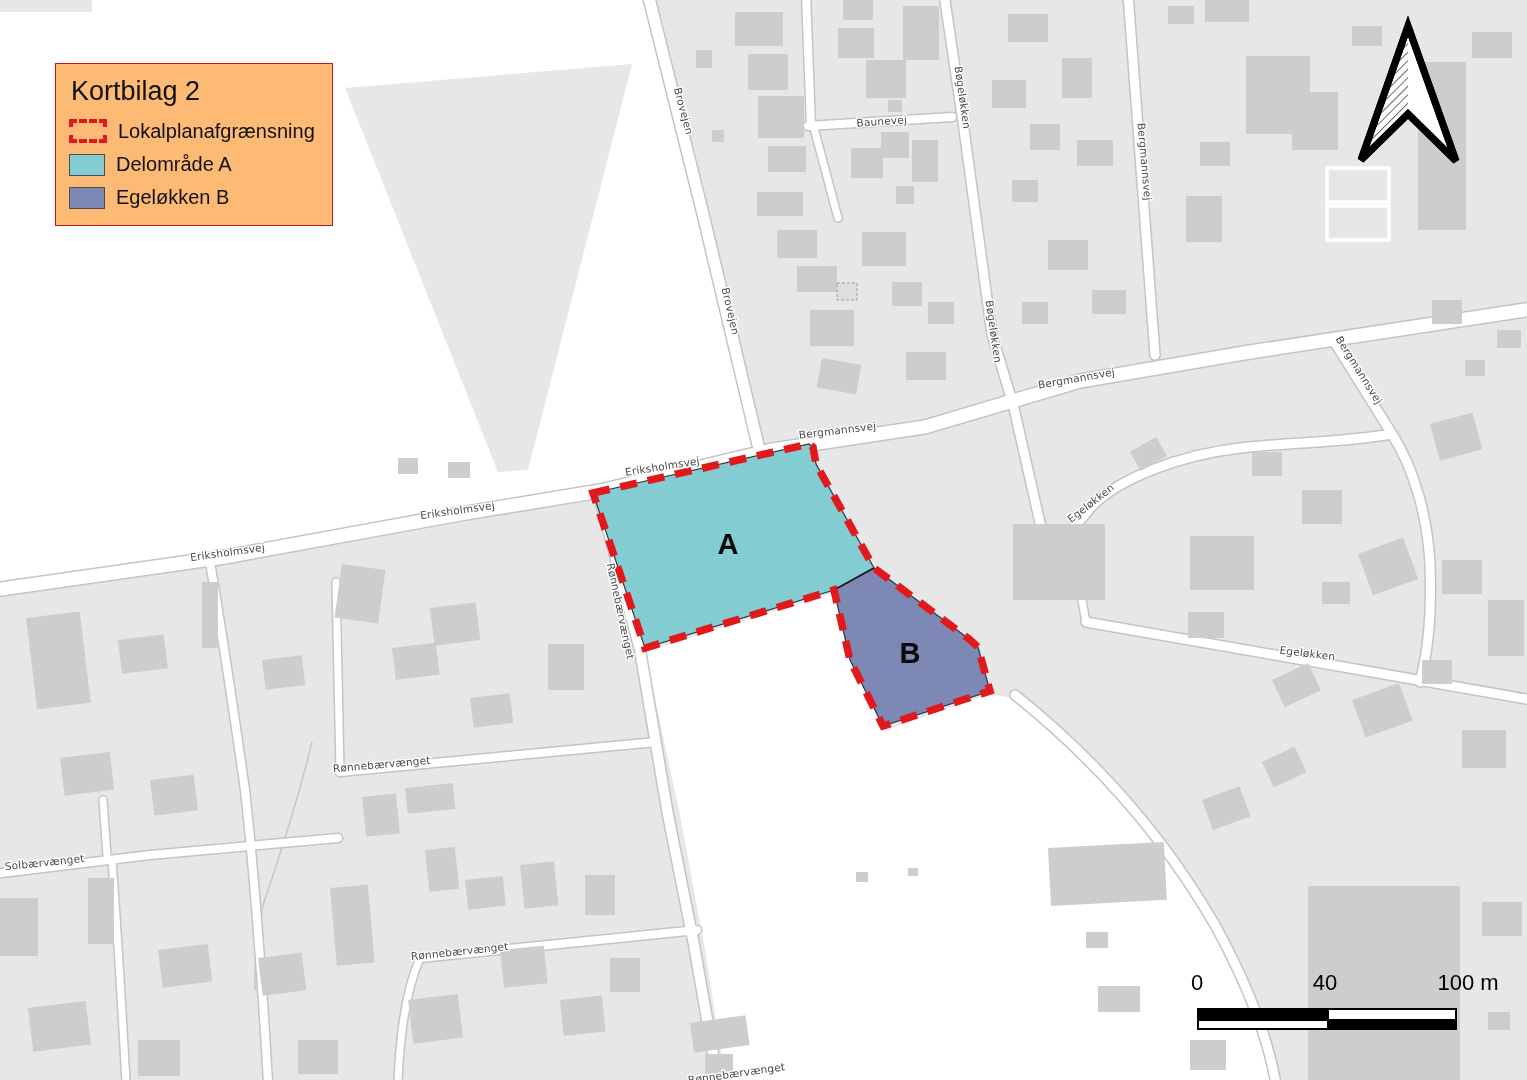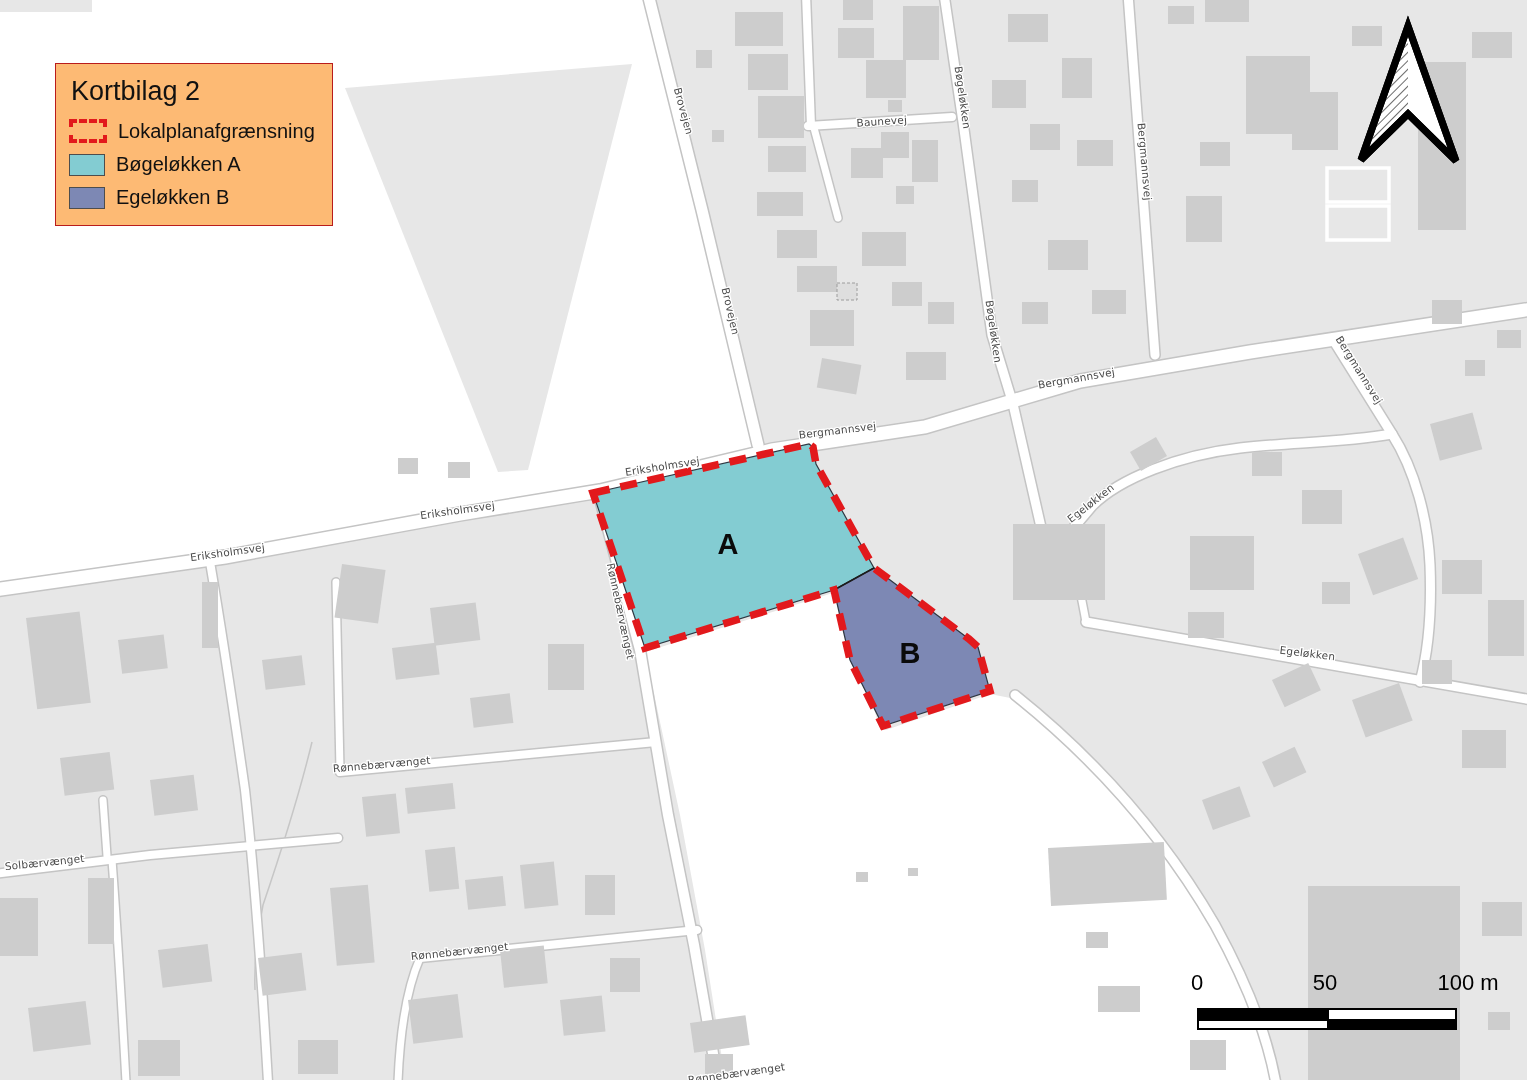--- a/index.html
+++ b/index.html
@@ -264,31 +264,31 @@
   </svg>
 
   <div class="legend">
     <div class="legend-title">Kortbilag 2</div>
     <div class="legend-item">
       <span class="swatch dashed" style="border-color: rgb(226, 25, 28);"></span>
       <span>Lokalplanafgrænsning</span>
     </div>
     <div class="legend-item">
       <span class="swatch" style="background: rgb(131, 204, 210);"></span>
-      <span>Bøgeløkken A</span>
+      <span>Delområde A</span>
     </div>
     <div class="legend-item">
       <span class="swatch" style="background: rgb(125, 136, 180);"></span>
       <span>Egeløkken B</span>
     </div>
   </div>
 
   <div class="scalebar">
     <span class="sb-label" style="left:12px">0</span>
-    <span class="sb-label" style="left:140px">50</span>
+    <span class="sb-label" style="left:140px">40</span>
     <span class="sb-label" style="left:283px">100 m</span>
     <div class="sb-bar">
       <div class="sb-cell k"></div>
       <div class="sb-cell w bl"></div>
       <div class="sb-cell w bt"></div>
       <div class="sb-cell k bl bt"></div>
     </div>
   </div>
 
 </div>

